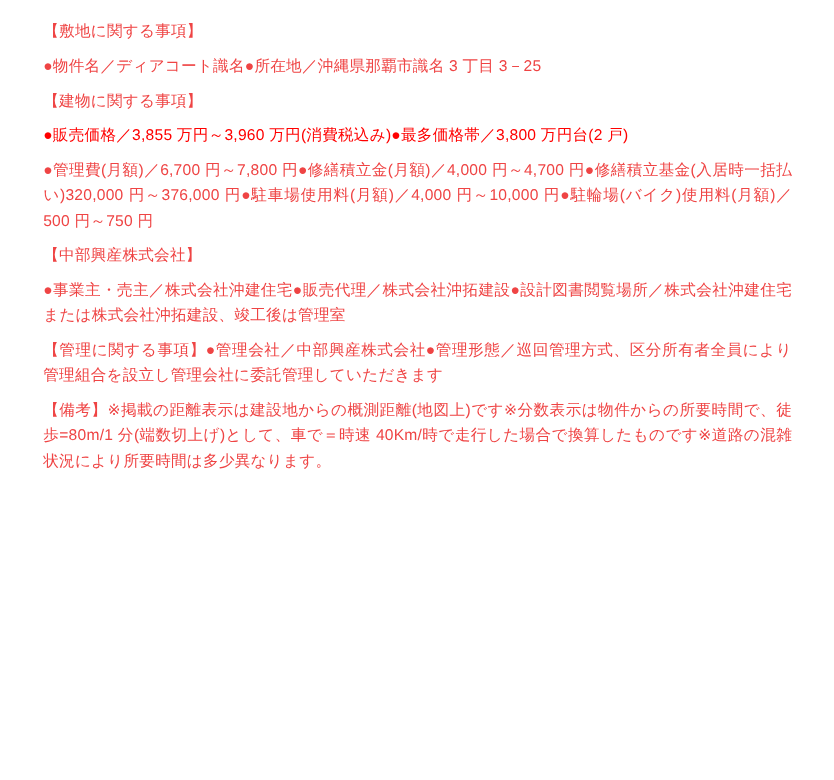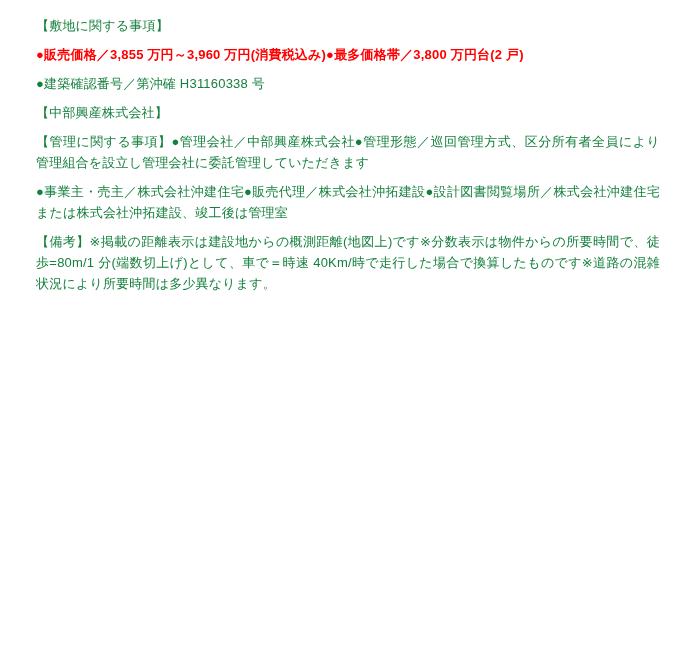--- a/index.html
+++ b/index.html
@@ -10,34 +10,36 @@
     overflow: hidden;
     font-family: "Liberation Sans", "DejaVu Sans", sans-serif;
   }
   .doc {
     padding: 15px 35px 0 36px;
   }
   .para {
     margin: 0 0 8px 0;
     font-size: 13px;
     line-height: 21px;
-    color: #15803d;
+    color: #ef4444;
     text-align: justify;
     letter-spacing: 0.2px;
   }
   .para.red {
     color: var(--accent-red, #ff0000);
-    font-weight: bold;
+    font-weight: normal;
   }
 </style>
 </head>
 <body style="background: rgb(255, 255, 255);">
 
 <div class="doc">
 
 <p class="para">【敷地に関する事項】</p>
+    <p class="para">●物件名／ディアコート識名●所在地／沖縄県那覇市識名 3 丁目 3－25</p>
+    <p class="para">【建物に関する事項】</p>
     <p class="para red">●販売価格／3,855 万円～3,960 万円(消費税込み)●最多価格帯／3,800 万円台(2 戸)</p>
-    <p class="para">●建築確認番号／第沖確 H31160338 号</p>
+    <p class="para">●管理費(月額)／6,700 円～7,800 円●修繕積立金(月額)／4,000 円～4,700 円●修繕積立基金(入居時一括払い)320,000 円～376,000 円●駐車場使用料(月額)／4,000 円～10,000 円●駐輪場(バイク)使用料(月額)／500 円～750 円</p>
     <p class="para">【中部興産株式会社】</p>
+    <p class="para">●事業主・売主／株式会社沖建住宅●販売代理／株式会社沖拓建設●設計図書閲覧場所／株式会社沖建住宅または株式会社沖拓建設、竣工後は管理室</p>
     <p class="para">【管理に関する事項】●管理会社／中部興産株式会社●管理形態／巡回管理方式、区分所有者全員により管理組合を設立し管理会社に委託管理していただきます</p>
-    <p class="para">●事業主・売主／株式会社沖建住宅●販売代理／株式会社沖拓建設●設計図書閲覧場所／株式会社沖建住宅または株式会社沖拓建設、竣工後は管理室</p>
     <p class="para">【備考】※掲載の距離表示は建設地からの概測距離(地図上)です※分数表示は物件からの所要時間で、徒歩=80m/1 分(端数切上げ)として、車で＝時速 40Km/時で走行した場合で換算したものです※道路の混雑状況により所要時間は多少異なります。</p>
   </div>
 
 </body></html>

